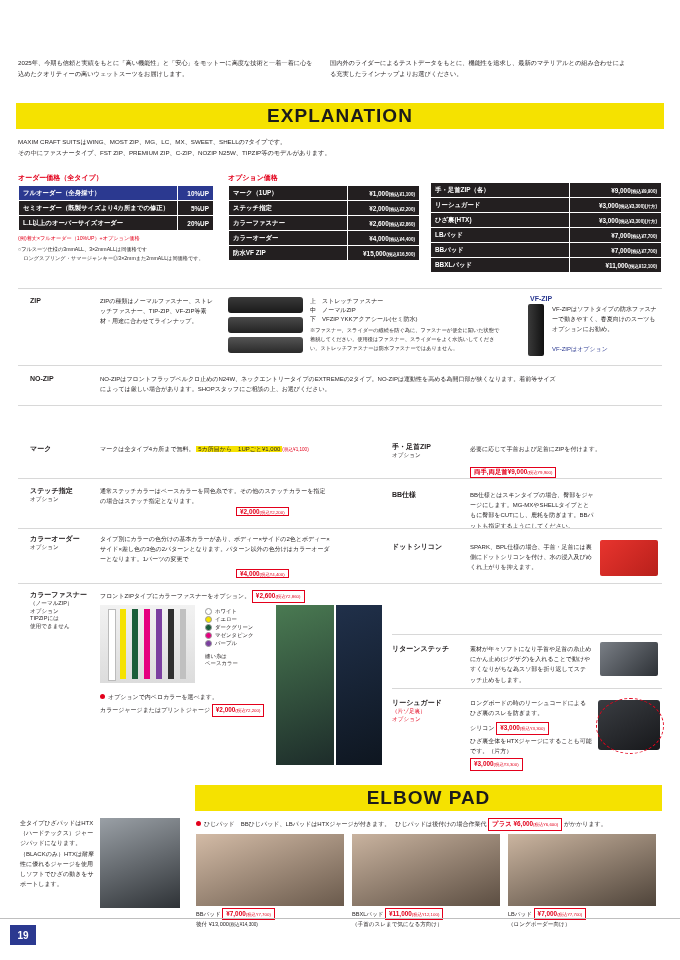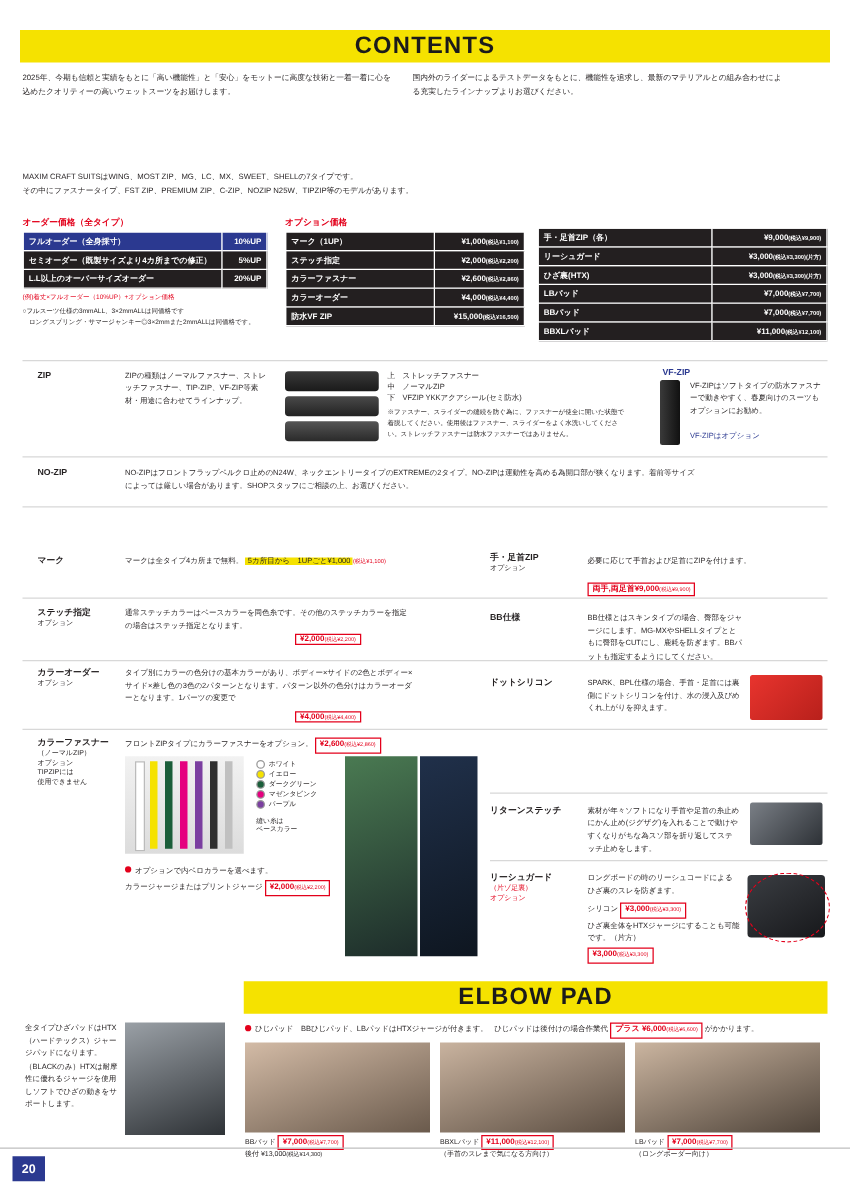--- a/index.html
+++ b/index.html
@@ -47,27 +47,27 @@
   .capt{position:absolute;font-size:5.6px;line-height:1.6;}
   .swatchrow{display:flex;align-items:center;font-size:5.4px;margin-bottom:1px;}
   .sw{width:5px;height:5px;border:0.5px solid #999;margin-right:3px;border-radius:50%;}
   .bullet{width:5px;height:5px;border-radius:50%;background:#e3001b;display:inline-block;margin-right:3px;}
 </style>
 </head>
 <body>
 
 <div class="page">
 
-  <div class="banner banner-contents">
-    <span>CONTENTS</span>
-  </div>
 
   <div class="intro intro-left">2025年、今期も信頼と実績をもとに「高い機能性」と「安心」をモットーに高度な技術と一着一着に心を込めたクオリティーの高いウェットスーツをお届けします。</div>
   <div class="intro intro-right">国内外のライダーによるテストデータをもとに、機能性を追求し、最新のマテリアルとの組み合わせによる充実したラインナップよりお選びください。</div>
 
+  <div class="banner banner-explanation">
+    <span>EXPLANATION</span>
+  </div>
 
   <div class="expl-note" style="white-space:pre-line">MAXIM CRAFT SUITSはWING、MOST ZIP、MG、LC、MX、SWEET、SHELLの7タイプです。
 その中にファスナータイプ、FST ZIP、PREMIUM ZIP、C-ZIP、NOZIP N25W、TIPZIP等のモデルがあります。</div>
 
   <div class="order-box">
     <div class="tbl-title">オーダー価格（全タイプ）</div>
     <table class="ptable" style="width:196px">
       <tbody>
           <tr>
         <td class="blk" style="width:150px;background:#2b3990">フルオーダー（全身採寸）</td>
@@ -322,15 +322,15 @@
     <span class="pricebox"><span>¥11,000</span><span class="t">(税込¥12,100)</span></span>
     <div><span>（手首のスレまで気になる方向け）</span></div>
   </div>
   <div class="capt" style="left:508px;top:908px;width:150px">
     <span>LBパッド</span>
     <span class="pricebox"><span>¥7,000</span><span class="t">(税込¥7,700)</span></span>
     <div><span>（ロングボーダー向け）</span></div>
   </div>
 
   <div class="footline"></div>
-  <div class="pagenum">20</div>
+  <div class="pagenum">19</div>
 
 </div>
 
 </body></html>

